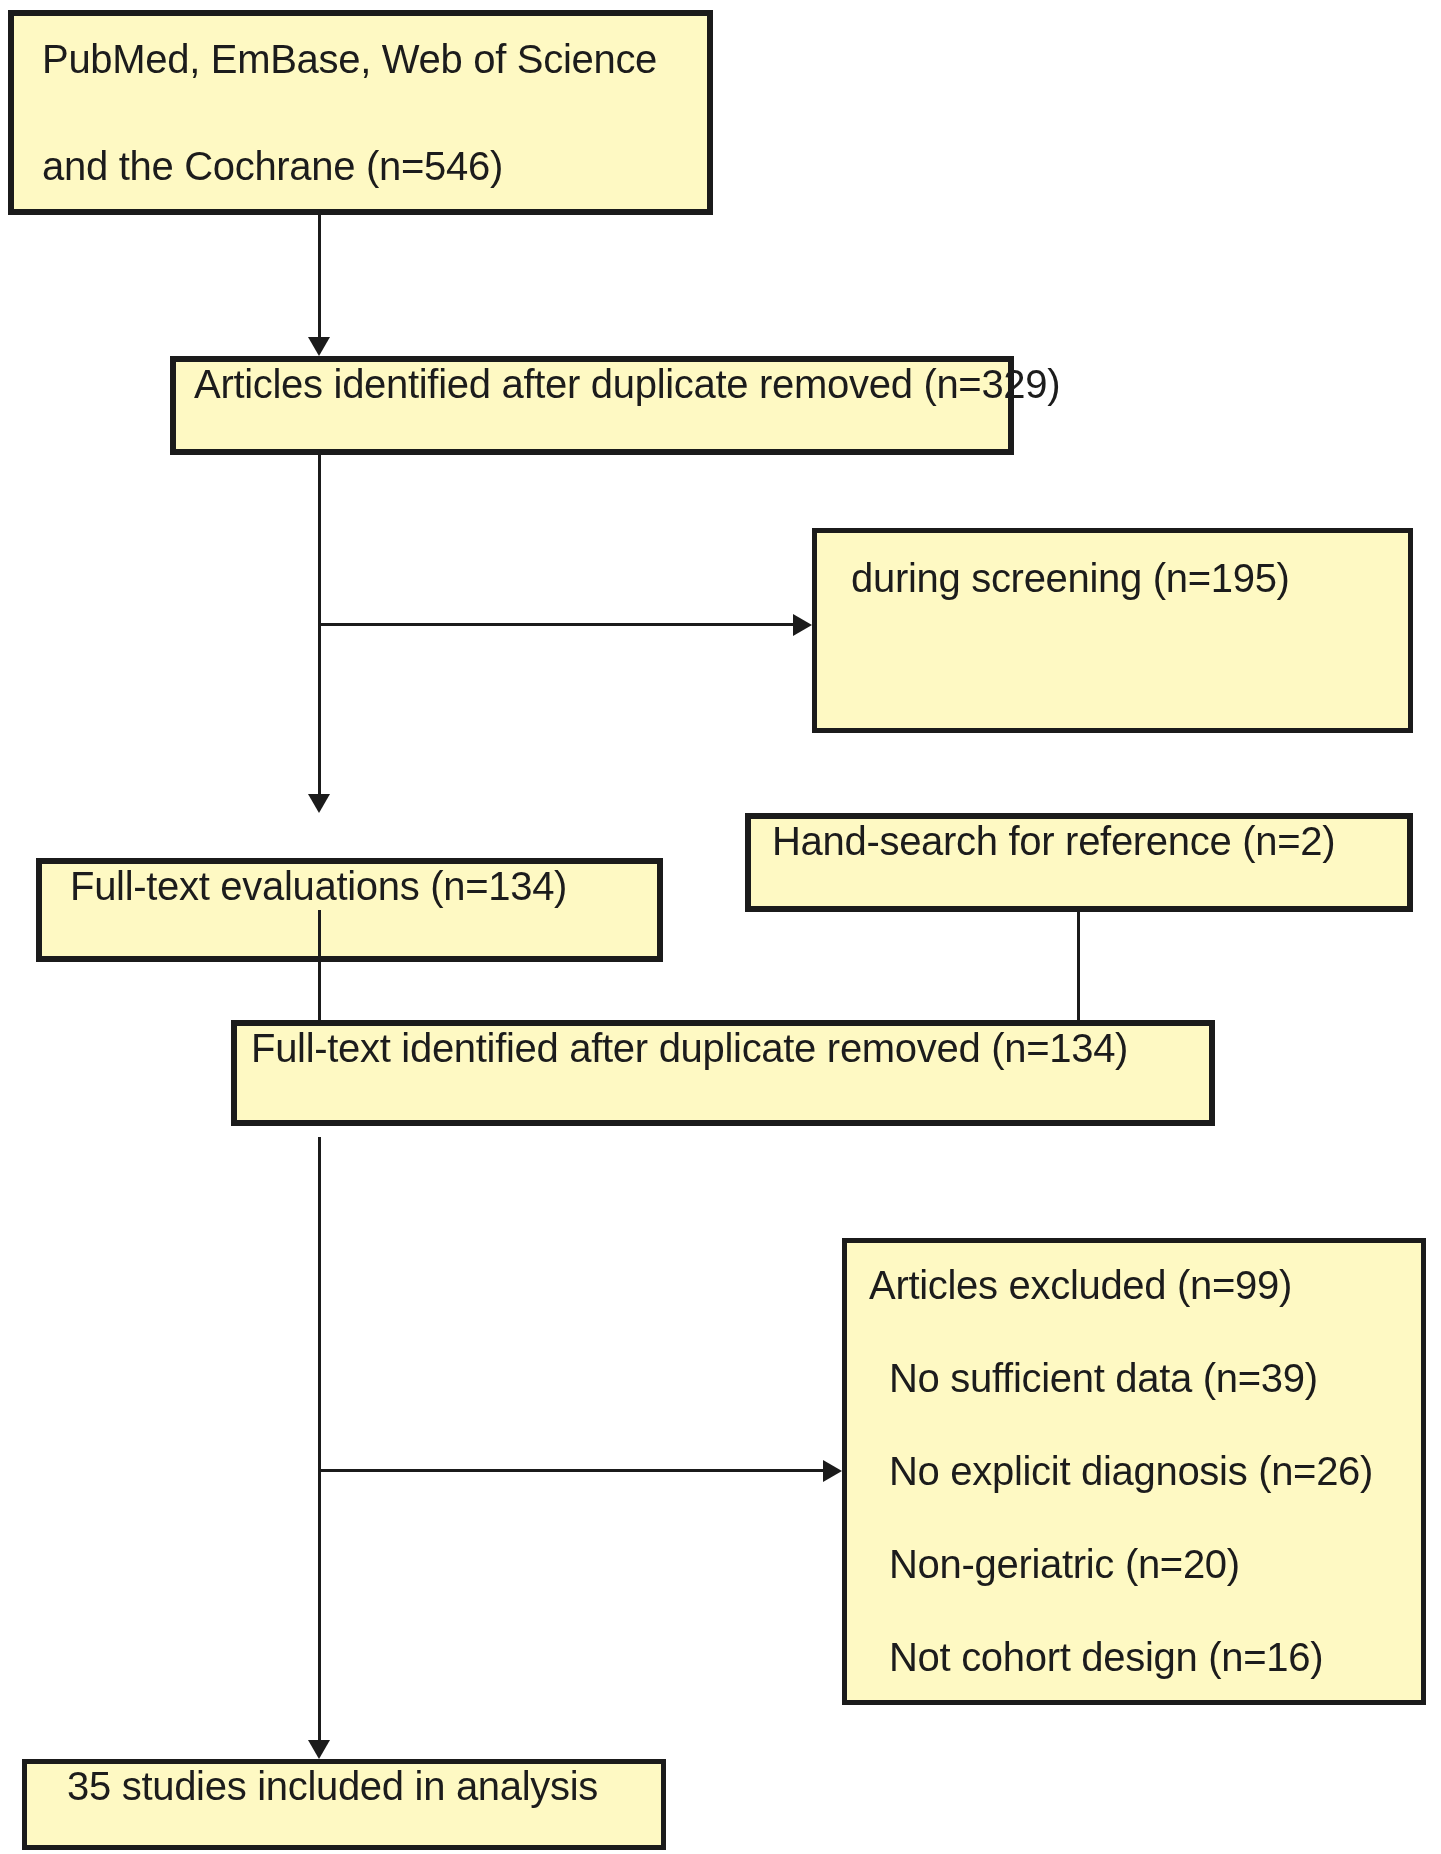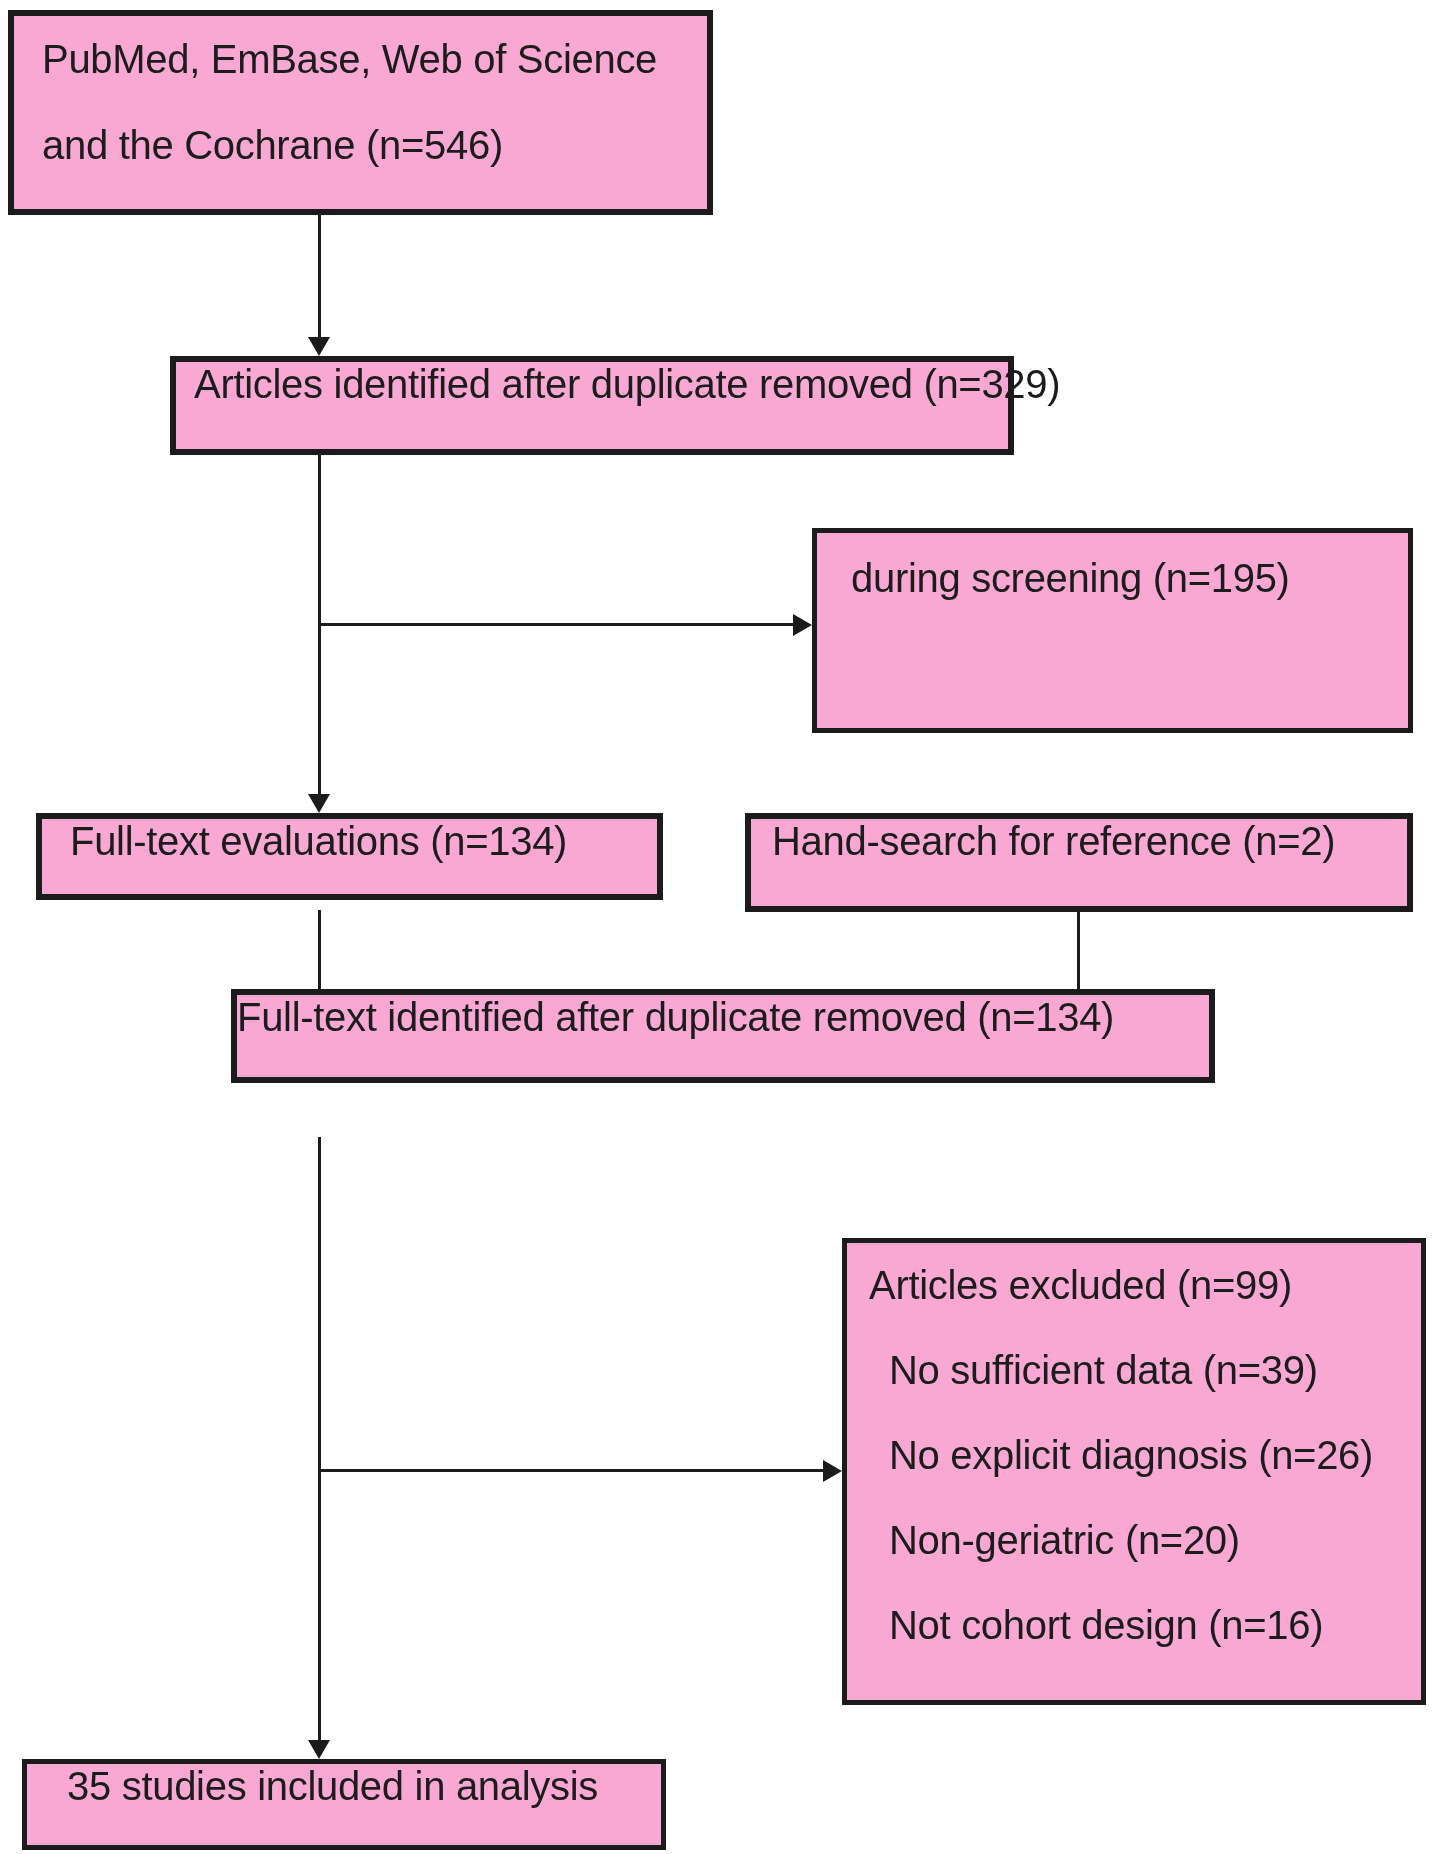--- a/index.html
+++ b/index.html
@@ -13,39 +13,39 @@
     height: 1854px;
     background: #ffffff;
     font-family: "Liberation Sans", sans-serif;
     color: #1c1c1c;
     overflow: hidden;
   }
   .box {
     position: absolute;
     box-sizing: border-box;
     border: 6px solid #1b1b1b;
-    background: #f9a8d4;
+    background: #fef9c3;
     display: flex;
     flex-direction: column;
-    justify-content: flex-start;
+    justify-content: space-between;
     font-size: 40px;
     letter-spacing: -0.3px;
     line-height: 1.1;
   }
   .box p { margin: 0; white-space: nowrap; }
 
   
   .box-sources        { left: 8px;   top: 10px;   width: 705px;  height: 205px; padding-left: 28px; }
   .box-sources p      { line-height: 86px; }
   .box-identified     { left: 170px; top: 356px;  width: 844px; height: 99px;  padding-left: 18px; }
   .box-abs-excluded   { left: 812px; top: 528px;  width: 601px;  height: 205px; padding-left: 34px; border-width: 5px; }
   .box-abs-excluded p { line-height: 90px; }
-  .box-fulltext-eval  { left: 36px;  top: 813px;  width: 627px;  height: 87px;  padding-left: 28px; }
+  .box-fulltext-eval  { left: 36px;  top: 858px;  width: 627px;  height: 104px;  padding-left: 28px; }
   .box-hand-search    { left: 745px; top: 813px;  width: 668px;  height: 99px;  padding-left: 21px; }
-  .box-ft-identified  { left: 231px; top: 989px; width: 984px;  height: 94px;  }
+  .box-ft-identified  { left: 231px; top: 1020px; width: 984px;  height: 106px;  padding-left: 14px; }
   .box-art-excluded   { left: 842px; top: 1238px; width: 584px;  height: 467px; border-width: 5px; }
   .box-art-excluded p { line-height: 85px; padding-left: 42px; }
   .box-art-excluded p.first-line { padding-left: 22px; }
   .box-included       { left: 22px;  top: 1759px; width: 644px;  height: 91px;  padding-left: 40px; border-width: 5px; }
 
   
   .vline { position: absolute; width: 3px;  background: #1b1b1b; }
   .hline { position: absolute; height: 3px; background: #1b1b1b; }
   .ah-down {
     position: absolute; width: 0; height: 0;

